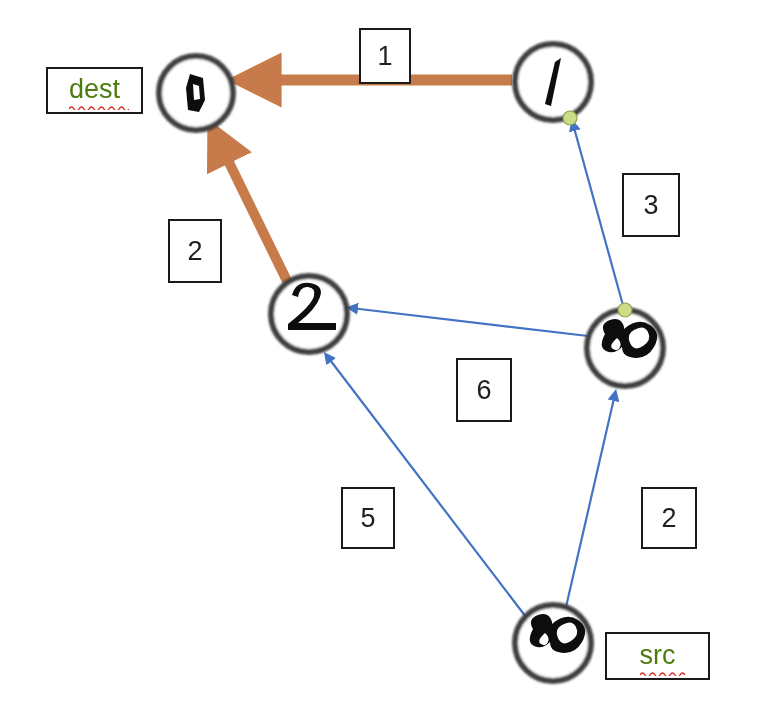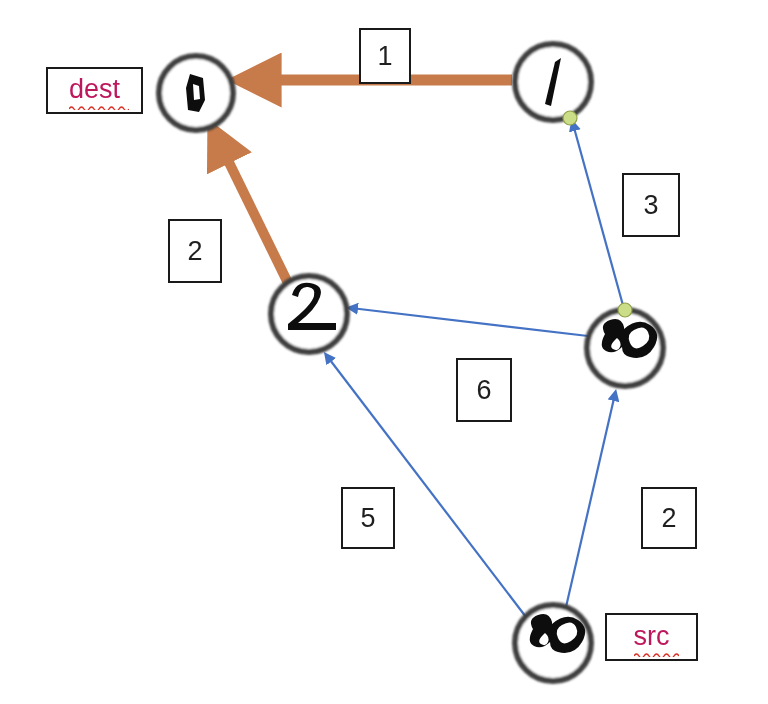--- a/index.html
+++ b/index.html
@@ -41,21 +41,21 @@
     background: #ffffff;
     border: 2px solid #1a1a1a;
     display: flex;
     align-items: center;
     justify-content: center;
     box-sizing: border-box;
   }
   .text-box .spell {
     font-family: "Liberation Sans", sans-serif;
     font-size: 27px;
-    color: #be185d;
+    color: #4d7c0f;
     position: relative;
     padding-bottom: 2px;
   }
   .squiggle {
     position: absolute;
     left: 0;
     right: 0;
     bottom: -3px;
     height: 5px;
   }
@@ -163,21 +163,21 @@
 
   <div class="text-box" style="left:46px; top:67px; width:97px; height:47px;">
     <span class="spell">
       <span>dest</span>
       <svg class="squiggle" viewBox="0 0 60 5" preserveAspectRatio="none">
         <path d="M0,4 q2.5,-4 5,0 t5,0 t5,0 t5,0 t5,0 t5,0 t5,0 t5,0 t5,0 t5,0 t5,0 t5,0" fill="none" stroke="#d93025" stroke-width="1.4"></path>
       </svg>
     </span>
   </div>
 
-  <div class="text-box" style="left:605px; top:613px; width:93px; height:48px;">
+  <div class="text-box" style="left:605px; top:632px; width:105px; height:48px;">
     <span class="spell">
       <span>src</span>
       <svg class="squiggle" viewBox="0 0 45 5" preserveAspectRatio="none">
         <path d="M0,4 q2.5,-4 5,0 t5,0 t5,0 t5,0 t5,0 t5,0 t5,0 t5,0 t5,0" fill="none" stroke="#d93025" stroke-width="1.4"></path>
       </svg>
     </span>
   </div>
 
 </div>
 

